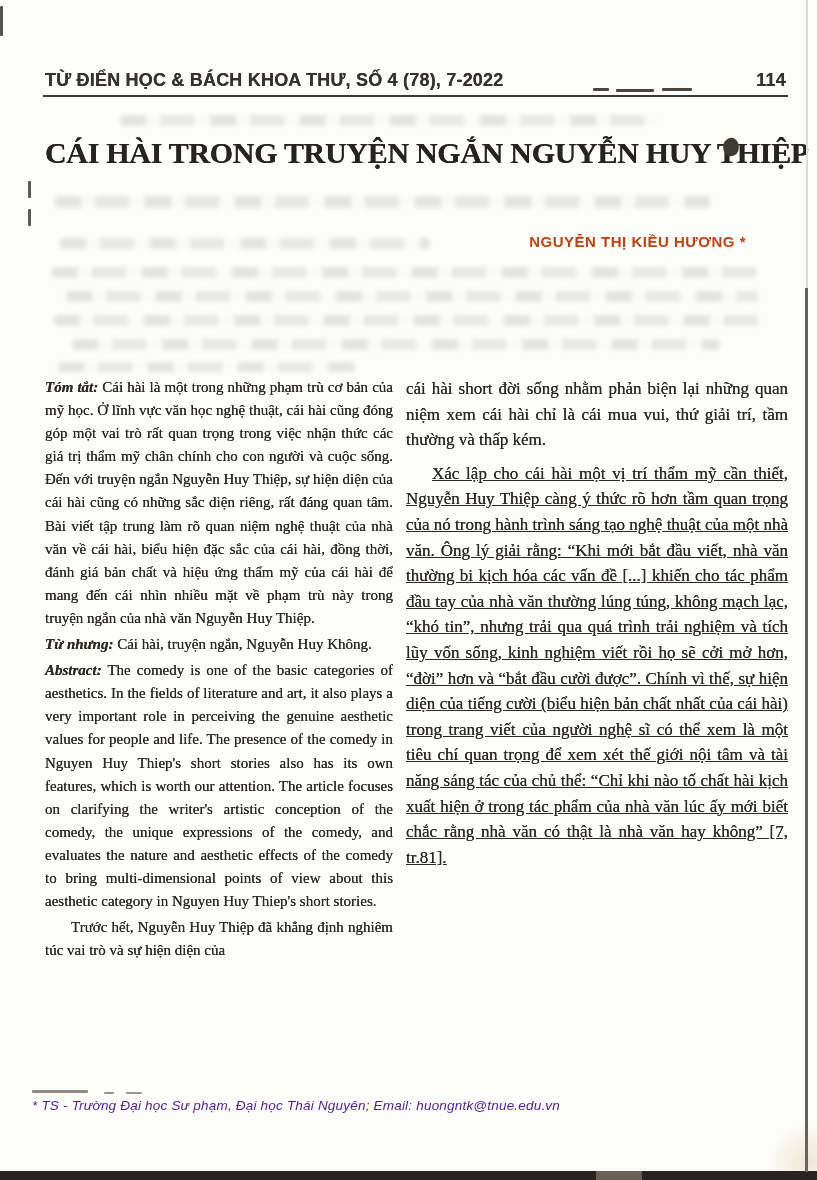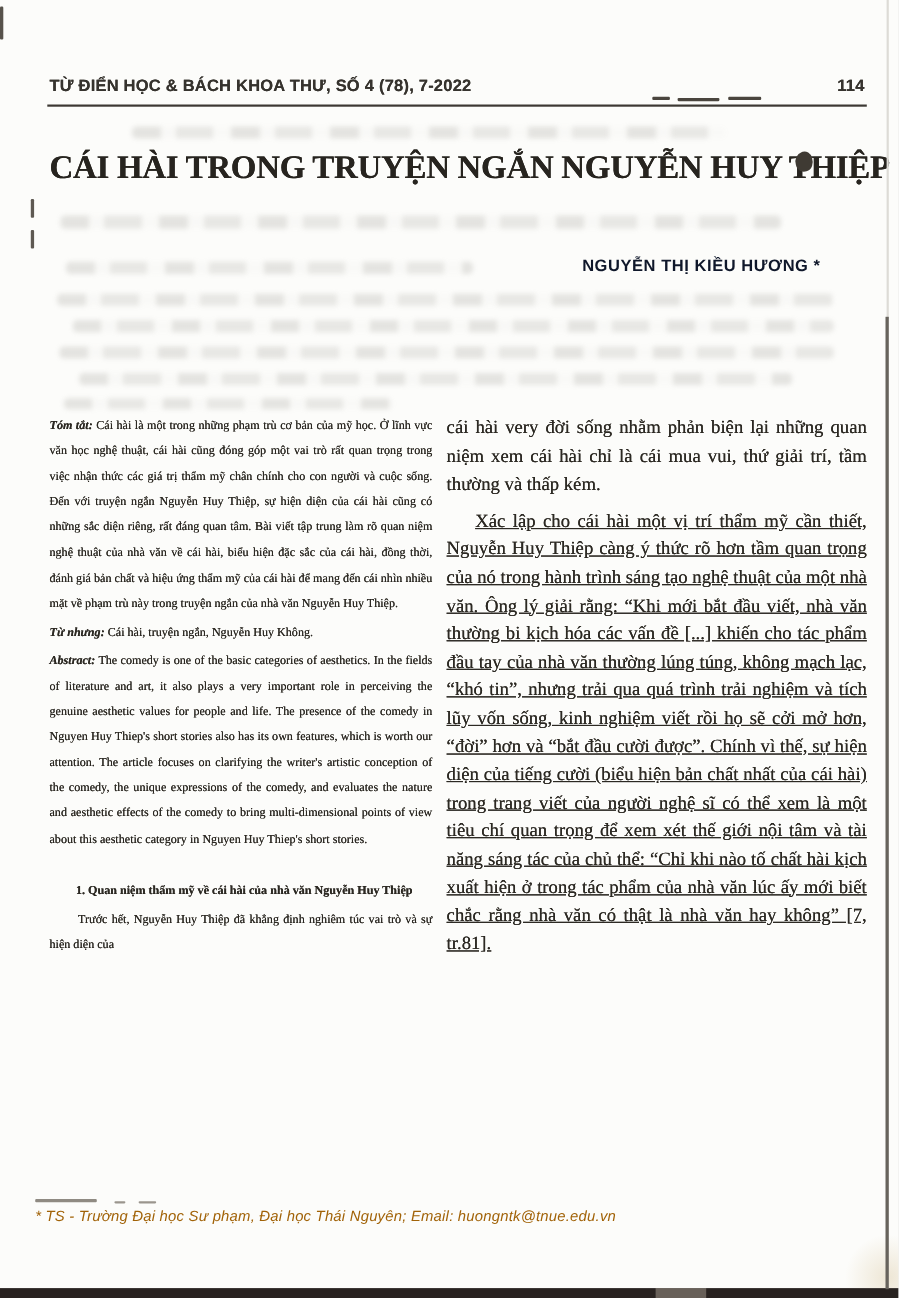--- a/index.html
+++ b/index.html
@@ -6,52 +6,52 @@
   .page {
     position:relative; width:817px; height:1180px; margin:0 auto;
     background:#fcfcfa; overflow:hidden;
     font-family:"Liberation Serif", serif; color:#2c2923;
   }
   
   .header {
     position:absolute; left:45px; top:70px; width:741px;
     display:flex; justify-content:space-between; align-items:flex-end;
     font-family:"Liberation Sans", sans-serif; font-weight:bold;
-    font-size:15px; letter-spacing:0.2px; color:#36332e;
+    font-size:18px; letter-spacing:0.2px; color:#36332e;
     text-shadow:0 0 0.4px #36332e;
   }
   .header-rule { position:absolute; left:43px; top:95px; width:745px; height:2px; background:#3c3833; }
   
   .article-title {
     position:absolute; left:45px; top:136px; width:724px;
     font-size:30px; font-weight:bold; letter-spacing:-0.3px; white-space:nowrap;
     color:#27241f; text-shadow:0 0 0.5px #27241f;
   }
   
   .author-line {
     position:absolute; left:405px; top:233px; width:341px; text-align:right;
     font-family:"Liberation Sans", sans-serif; font-weight:bold;
-    font-size:15px; letter-spacing:0.5px; color:#0f172a;
+    font-size:15px; letter-spacing:0.5px; color:#c2410c;
   }
   
   .col { position:absolute; top:376px; text-align:justify; text-shadow:0 0 0.35px #2c2923; }
   .col p { margin:0; }
-  .col-left  { left:45px;  width:348px; font-size:11px; line-height:23.1px; }
+  .col-left  { left:45px;  width:348px; font-size:15px; line-height:23.1px; }
   .col-right { left:406px; width:382px; font-size:17px;   line-height:25.6px; }
   .inline-label { font-weight:bold; font-style:italic; }
   .mt-xs { margin-top:3px !important; }
   .mt-sm { margin-top:8px !important;text-decoration:underline; }
   .mt-md { margin-top:11px !important; }
   .section-heading { font-weight:bold; text-indent:24px; margin-top:24px !important; text-align:left; }
   .indent { text-indent:26px; }
   
   .footnote {
     position:absolute; left:32px; top:1098px; width:600px;
     font-family:"Liberation Sans", sans-serif; font-style:italic;
-    font-size:13.5px; color:#a16207; letter-spacing:0.2px;
+    font-size:13.5px; color:#4c1d95; letter-spacing:0.2px;
   }
   
   .smudge {
     position:absolute; border-radius:4px; filter:blur(2.2px); opacity:.55;
     background:repeating-linear-gradient(90deg,
       rgba(138,136,128,0.38) 0 26px, rgba(138,136,128,0.05) 26px 40px,
       rgba(138,136,128,0.32) 40px 74px, rgba(138,136,128,0.04) 74px 90px);
     pointer-events:none;
   }
   .mark { position:absolute; pointer-events:none; }
@@ -72,26 +72,25 @@
   <div class="header-rule"></div>
 
   <div class="article-title">CÁI HÀI TRONG TRUYỆN NGẮN NGUYỄN HUY THIỆP</div>
 
   <div class="author-line">NGUYỄN THỊ KIỀU HƯƠNG *</div>
 
   <div class="col col-left">
     <p><span class="inline-label">Tóm tắt:</span><span> Cái hài là một trong những phạm trù cơ bản của mỹ học. Ở lĩnh vực văn học nghệ thuật, cái hài cũng đóng góp một vai trò rất quan trọng trong việc nhận thức các giá trị thẩm mỹ chân chính cho con người và cuộc sống. Đến với truyện ngắn Nguyễn Huy Thiệp, sự hiện diện của cái hài cũng có những sắc diện riêng, rất đáng quan tâm. Bài viết tập trung làm rõ quan niệm nghệ thuật của nhà văn về cái hài, biểu hiện đặc sắc của cái hài, đồng thời, đánh giá bản chất và hiệu ứng thẩm mỹ của cái hài để mang đến cái nhìn nhiều mặt về phạm trù này trong truyện ngắn của nhà văn Nguyễn Huy Thiệp.</span></p>
     <p class="mt-xs"><span class="inline-label">Từ nhưng:</span><span> Cái hài, truyện ngắn, Nguyễn Huy Không.</span></p>
     <p class="mt-xs"><span class="inline-label">Abstract:</span><span> The comedy is one of the basic categories of aesthetics. In the fields of literature and art, it also plays a very important role in perceiving the genuine aesthetic values for people and life. The presence of the comedy in Nguyen Huy Thiep's short stories also has its own features, which is worth our attention. The article focuses on clarifying the writer's artistic conception of the comedy, the unique expressions of the comedy, and evaluates the nature and aesthetic effects of the comedy to bring multi-dimensional points of view about this aesthetic category in Nguyen Huy Thiep's short stories.</span></p>
-    <p class="section-heading">1. Quan niệm thẩm mỹ về cái hài của nhà văn Nguyễn Huy Thiệp</p>
     <p class="indent mt-xs">Trước hết, Nguyễn Huy Thiệp đã khẳng định nghiêm túc vai trò và sự hiện diện của</p>
   </div>
 
   <div class="col col-right">
-    <p>cái hài very đời sống nhằm phản biện lại những quan niệm xem cái hài chỉ là cái mua vui, thứ giải trí, tầm thường và thấp kém.</p>
+    <p>cái hài short đời sống nhằm phản biện lại những quan niệm xem cái hài chỉ là cái mua vui, thứ giải trí, tầm thường và thấp kém.</p>
     <p class="indent mt-sm">Xác lập cho cái hài một vị trí thẩm mỹ cần thiết, Nguyễn Huy Thiệp càng ý thức rõ hơn tầm quan trọng của nó trong hành trình sáng tạo nghệ thuật của một nhà văn. Ông lý giải rằng: “Khi mới bắt đầu viết, nhà văn thường bi kịch hóa các vấn đề [...] khiến cho tác phẩm đầu tay của nhà văn thường lúng túng, không mạch lạc, “khó tin”, nhưng trải qua quá trình trải nghiệm và tích lũy vốn sống, kinh nghiệm viết rồi họ sẽ cởi mở hơn, “đời” hơn và “bắt đầu cười được”. Chính vì thế, sự hiện diện của tiếng cười (biểu hiện bản chất nhất của cái hài) trong trang viết của người nghệ sĩ có thể xem là một tiêu chí quan trọng để xem xét thế giới nội tâm và tài năng sáng tác của chủ thể: “Chỉ khi nào tố chất hài kịch xuất hiện ở trong tác phẩm của nhà văn lúc ấy mới biết chắc rằng nhà văn có thật là nhà văn hay không” [7, tr.81].</p>
   </div>
 
   <div class="footnote">* TS - Trường Đại học Sư phạm, Đại học Thái Nguyên; Email: huongntk@tnue.edu.vn</div>
 
   <div class="bottom-bar"></div>
   <div class="bottom-bar-gap"></div>
   <div class="corner-tint"></div>
 
 <div class="smudge" style="left: 120px; top: 115px; width: 540px; height: 11px;"></div>

